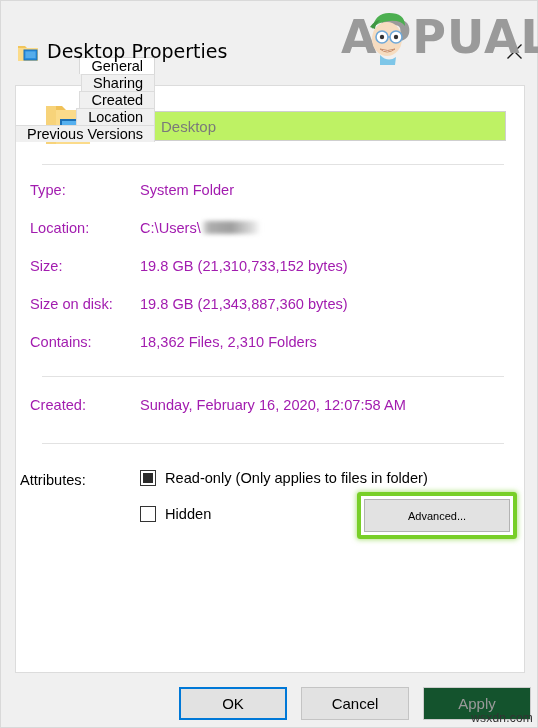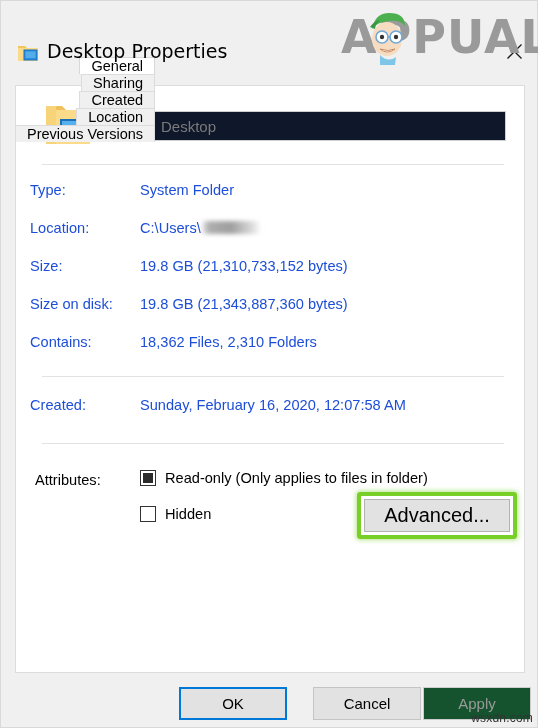--- a/index.html
+++ b/index.html
@@ -101,40 +101,40 @@
   .folder-icon-big {
     position: absolute; left: 24px; top: 14px;
     width: 58px; height: 50px;
   }
 
   .name-field {
     position: absolute;
     left: 124px; top: 25px;
     width: 366px; height: 30px;
     border: 1px solid #cfcfcf;
-    background: #0f172a;
+    background: #bef264;
     display: flex; align-items: center;
     padding-left: 20px;
     font-size: 15px;
     color: #7a7a7a;
   }
 
   .sep {
     position: absolute;
     left: 26px; width: 462px;
     height: 1px;
     background: #e2e2e2;
   }
 
   .row {
     position: absolute;
     left: 0; width: 100%;
     height: 20px;
     font-size: 14.6px;
-    color: #1d4ed8;
+    color: #a21caf;
   }
   .row .lbl {
     position: absolute; left: 14px;
     white-space: nowrap;
   }
   .row .val {
     position: absolute; left: 124px;
     white-space: nowrap;
   }
 
@@ -148,21 +148,21 @@
         rgba(160,160,160,.85) 12%,
         rgba(150,150,150,.92) 50%,
         rgba(185,185,185,.55) 85%,
         rgba(225,225,225,.15) 100%);
     filter: blur(2.1px);
     border-radius: 2px;
   }
 
   
   .attr-label {
-    position: absolute; left: 19px; top: 386px;
+    position: absolute; left: 4px; top: 386px;
     font-size: 14.6px; color: #000;
   }
   .cbrow {
     position: absolute;
     left: 124px;
     display: flex; align-items: center;
     font-size: 14.6px; color: #000;
     cursor: pointer;
   }
   .cbrow.r1 { top: 384px; }
@@ -192,21 +192,21 @@
     border-radius: 3px;
     box-shadow: 0 0 5px 1px rgba(120,207,40,.55);
   }
   .adv-btn {
     position: absolute;
     left: 348px; top: 413px;
     width: 146px; height: 33px;
     background: #e2e2e2;
     border: 1px solid #b3b3b3;
     display: flex; align-items: center; justify-content: center;
-    font-size: 20px; color: #000;
+    font-size: 11px; color: #000;
     cursor: pointer;
   }
 
   
   .footer {
     position: absolute;
     left: 0; top: 686px;
     width: 468px; height: 34px;
   }
   .btn {
@@ -216,21 +216,21 @@
     font-size: 15px;
     background: #e2e2e2;
     border: 1px solid #c4c4c4;
     color: #000;
     cursor: pointer;
   }
   .btn.ok {
     left: 178px; width: 108px;
     border: 2px solid #0078d7;
   }
-  .btn.cancel { left: 300px; width: 108px; margin-left: 12px; }
+  .btn.cancel { left: 300px; width: 108px; }
   .btn.apply {
     left: 422px; width: 108px;
     color: #9a9a9a;
     background: #14532d;
     border-color: #cdcdcd;
     cursor: default;
   }
 </style>
 </head>
 <body>

